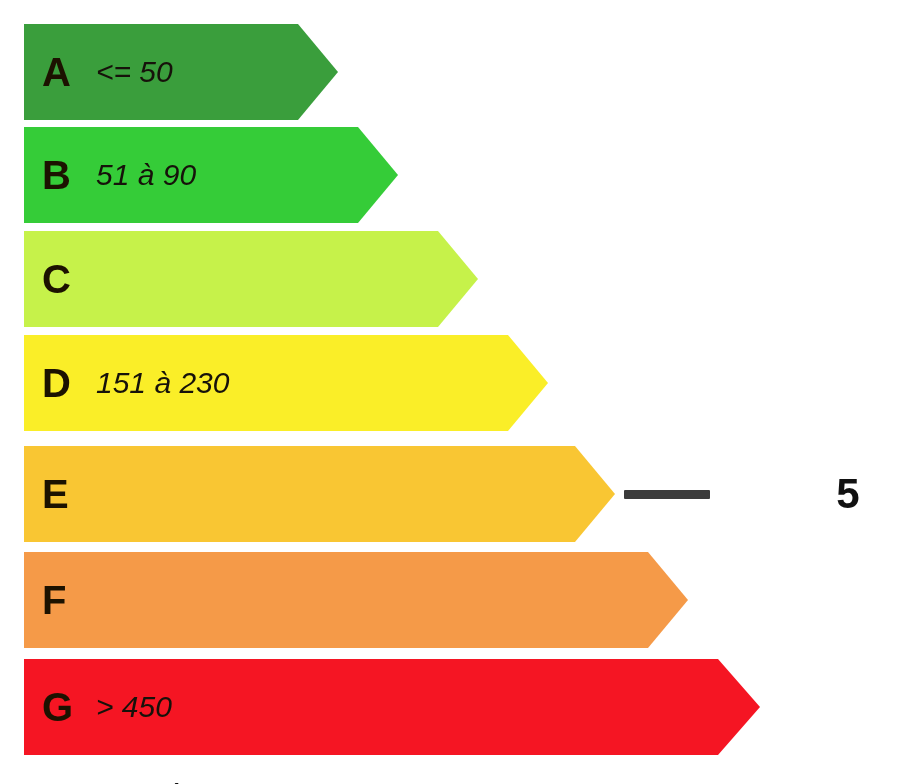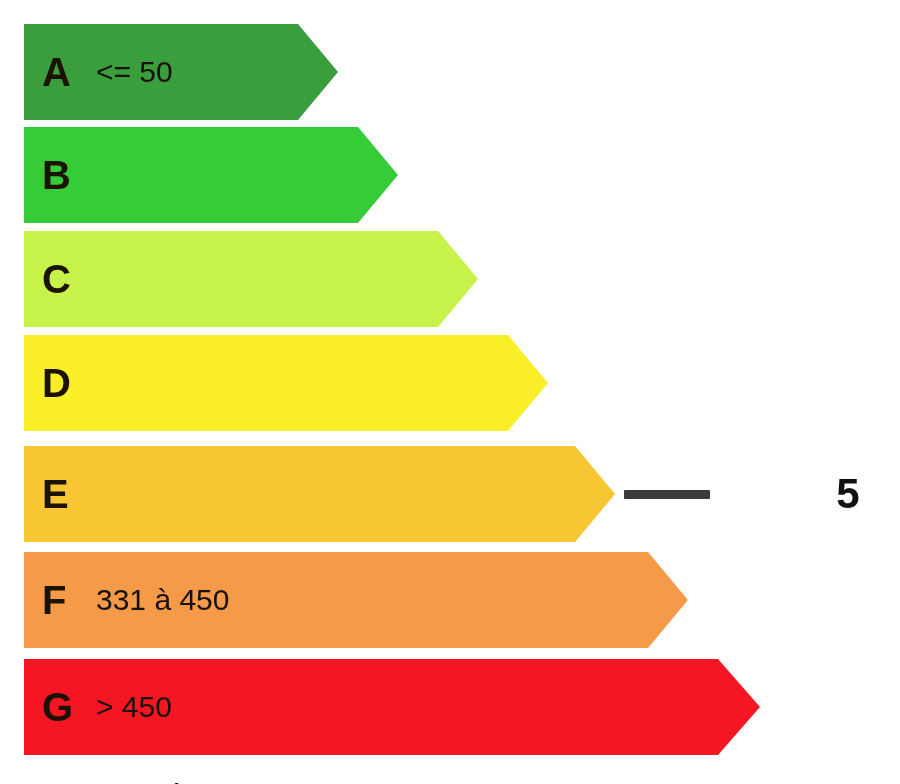--- a/index.html
+++ b/index.html
@@ -65,20 +65,21 @@
     letter-spacing: 0;
   }
 
   .band-range {
     display: inline-block;
     font-size: 30px;
     font-weight: normal;
     color: #16120a;
     line-height: 1;
     white-space: nowrap;
+    font-style: italic;
   }
 
   
   #rating-indicator {
     position: absolute;
     height: 96px;
   }
   .connector-line {
     position: absolute;
     height: 9px;
@@ -128,61 +129,62 @@
         </div>
       </div>
       <div class="band-row" style="left: 24px; top: 127px; width: 374px; height: 96px;">
         <div class="band-shape">
           <svg viewBox="0 0 374 96" preserveAspectRatio="none">
             <polygon points="0,0 334,0 374,48 334,96 0,96" fill="#35cc38"></polygon>
           </svg>
         </div>
         <div class="band-text">
           <span class="band-letter">B</span>
+          <span class="band-range">51 à 90</span>
         </div>
       </div>
       <div class="band-row" style="left: 24px; top: 231px; width: 454px; height: 96px;">
         <div class="band-shape">
           <svg viewBox="0 0 454 96" preserveAspectRatio="none">
             <polygon points="0,0 414,0 454,48 414,96 0,96" fill="#c6f24a"></polygon>
           </svg>
         </div>
         <div class="band-text">
           <span class="band-letter">C</span>
         </div>
       </div>
       <div class="band-row" style="left: 24px; top: 335px; width: 524px; height: 96px;">
         <div class="band-shape">
           <svg viewBox="0 0 524 96" preserveAspectRatio="none">
             <polygon points="0,0 484,0 524,48 484,96 0,96" fill="#faee28"></polygon>
           </svg>
         </div>
         <div class="band-text">
           <span class="band-letter">D</span>
+          <span class="band-range">151 à 230</span>
         </div>
       </div>
       <div class="band-row" style="left: 24px; top: 446px; width: 591px; height: 96px;">
         <div class="band-shape">
           <svg viewBox="0 0 591 96" preserveAspectRatio="none">
             <polygon points="0,0 551,0 591,48 551,96 0,96" fill="#f9c633"></polygon>
           </svg>
         </div>
         <div class="band-text">
           <span class="band-letter">E</span>
         </div>
       </div>
       <div class="band-row" style="left: 24px; top: 552px; width: 664px; height: 96px;">
         <div class="band-shape">
           <svg viewBox="0 0 664 96" preserveAspectRatio="none">
             <polygon points="0,0 624,0 664,48 624,96 0,96" fill="#f59a48"></polygon>
           </svg>
         </div>
         <div class="band-text">
           <span class="band-letter">F</span>
-          <span class="band-range">331 à 450</span>
         </div>
       </div>
       <div class="band-row" style="left: 24px; top: 659px; width: 736px; height: 96px;">
         <div class="band-shape">
           <svg viewBox="0 0 736 96" preserveAspectRatio="none">
             <polygon points="0,0 694,0 736,48 694,96 0,96" fill="#f51523"></polygon>
           </svg>
         </div>
         <div class="band-text">
           <span class="band-letter">G</span>

